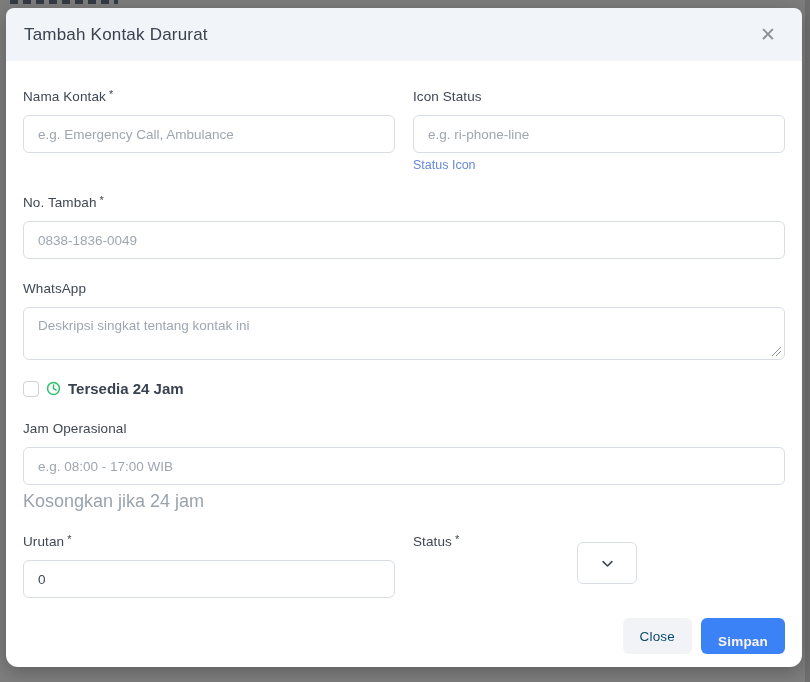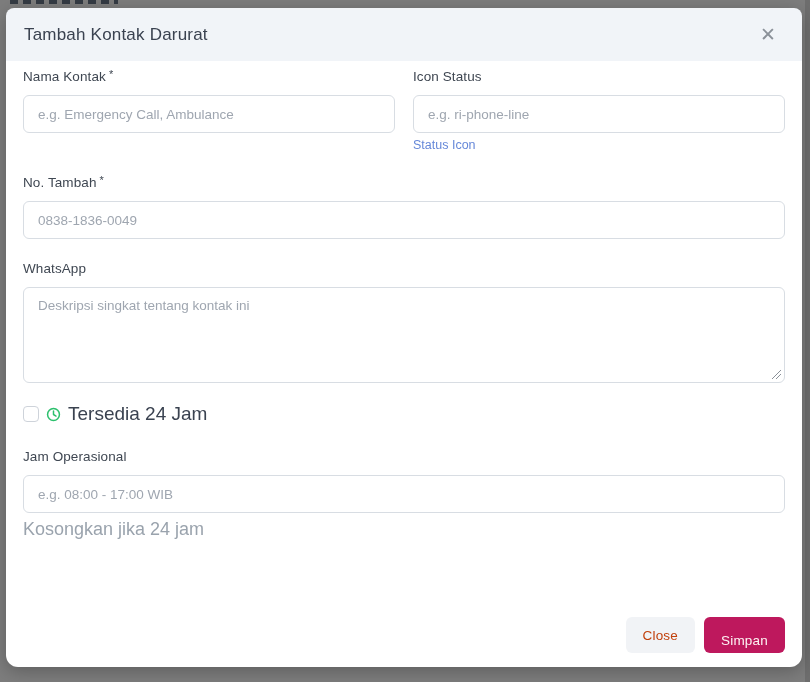--- a/index.html
+++ b/index.html
@@ -30,77 +30,77 @@
     border-radius:8px 8px 0 0;
     padding:15px 22px 15px 18px;
     display:flex; align-items:center; justify-content:space-between;
     flex:0 0 auto;
   }
   .modal-title { font-size:17px; color:#3a4250; letter-spacing:.2px; }
   .close-btn {
     background:none; border:none; font-size:19px; line-height:1;
     color:#8b9199; cursor:pointer; padding:2px 4px;
   }
-  .modal-body { padding:6px 17px 0 17px; flex:1 1 auto; }
+  .modal-body { padding:26px 17px 0 17px; flex:1 1 auto; }
   .form-row { display:flex; gap:18px; }
   .col { flex:1 1 0; min-width:0; }
   .grp { margin-bottom:20px; }
   label.fld-label {
     display:inline-block; font-size:13.5px; color:#3f4752;
     margin-bottom:11px; letter-spacing:.1px;
   }
   .req { font-size:11px; color:#3f4752; vertical-align:3px; margin-left:3px; }
   .txt-input {
     width:100%; height:38px; border:1px solid #d8dde3; border-radius:6px;
     padding:0 14px; font-size:13.5px; color:#3f4752; background:#fff; outline:none;
     font-family:"Liberation Sans", sans-serif;
   }
   .txt-input::placeholder, textarea::placeholder { color:#9fa6b0; opacity:1; }
   .link {
     display:inline-block; margin-top:5px; font-size:12.5px;
     color:#6688d9; text-decoration:none; cursor:pointer;
   }
   .textarea-wrap { position:relative; }
   textarea.txt-area {
-    width:100%; height:96px; border:1px solid #d8dde3; border-radius:6px;
+    width:100%; height:53px; border:1px solid #d8dde3; border-radius:6px;
     padding:10px 14px; font-size:13.5px; color:#3f4752; resize:none; outline:none;
     font-family:"Liberation Sans", sans-serif; display:block;
   }
   .resize-handle {
     position:absolute; right:4px; bottom:4px; width:9px; height:9px;
     background:
       linear-gradient(135deg, rgba(0,0,0,0) 0 46%, #8b9199 46% 54%, rgba(0,0,0,0) 54% 68%, #8b9199 68% 76%, rgba(0,0,0,0) 76%);
     pointer-events:none;
   }
   .check-row { display:flex; align-items:center; gap:7px; margin:0 0 22px 0; }
   .checkbox {
     width:16px; height:16px; border:1px solid #ced3da; border-radius:4px;
     background:#fff; cursor:pointer; flex:0 0 auto;
   }
   .clock-icon { width:15px; height:15px; flex:0 0 auto; display:block; }
-  .check-label { font-size:19px; color:#3a4250; }
+  .check-label { font-size:15px; color:#3a4250;font-weight:bold; }
   .hint { font-size:18px; color:#9aa3ad; margin-top:6px; }
   .status-col { position:relative; }
   .status-select {
     position:absolute; left:164px; top:10px;
     width:60px; height:42px; background:#fff;
     border:1px solid #d8dde3; border-radius:6px;
     display:flex; align-items:center; justify-content:center; cursor:pointer;
   }
   .chevron-svg { width:15px; height:15px; display:block; }
   .modal-footer {
     flex:0 0 auto; display:flex; justify-content:flex-end; align-items:center;
     gap:9px; padding:0 17px 14px 17px;
   }
   .btn {
     border:none; border-radius:6px; height:36px; font-size:13.5px;
     cursor:pointer; font-family:"Liberation Sans", sans-serif; letter-spacing:.2px;
   }
-  .btn-close { background:#f1f3f6; color:#c2410c; padding:0 17px; }
-  .btn-save { background:#be185d; color:#fdf3f3; padding:16px 17px; }
+  .btn-close { background:#f1f3f6; color:#0c4a6e; padding:0 17px; }
+  .btn-save { background:#3b82f6; color:#fdf3f3; padding:16px 17px;font-weight:bold; }
 </style>
 </head>
 <body>
 
 <div class="bg-text-fragment"></div>
 <div class="scroll-strip"></div>
 
 <div class="modal">
 
   <div class="modal-header">
@@ -145,20 +145,34 @@
       </svg>
       <span class="check-label">Tersedia 24 Jam</span>
     </div>
 
     <div class="grp">
       <label class="fld-label">Jam Operasional</label>
       <input class="txt-input" type="text" placeholder="e.g. 08:00 - 17:00 WIB" style="">
       <div class="hint">Kosongkan jika 24 jam</div>
     </div>
 
+    <div class="form-row">
+      <div class="col grp">
+        <label class="fld-label"><span>Urutan</span><span class="req">*</span></label>
+        <input class="txt-input" type="text" value="0" style="">
+      </div>
+      <div class="col grp status-col">
+        <label class="fld-label"><span>Status</span><span class="req">*</span></label>
+        <div class="status-select">
+          <svg class="chevron-svg" viewBox="0 0 24 24" fill="none" stroke="#3f4752" stroke-width="2.6" stroke-linecap="round" stroke-linejoin="round">
+            <path d="M5 9 L12 16 L19 9"></path>
+          </svg>
+        </div>
+      </div>
+    </div>
 
   </div>
 
   <div class="modal-footer">
     <button class="btn btn-close">Close</button>
     <button class="btn btn-save">Simpan</button>
   </div>
 
 </div>
 

